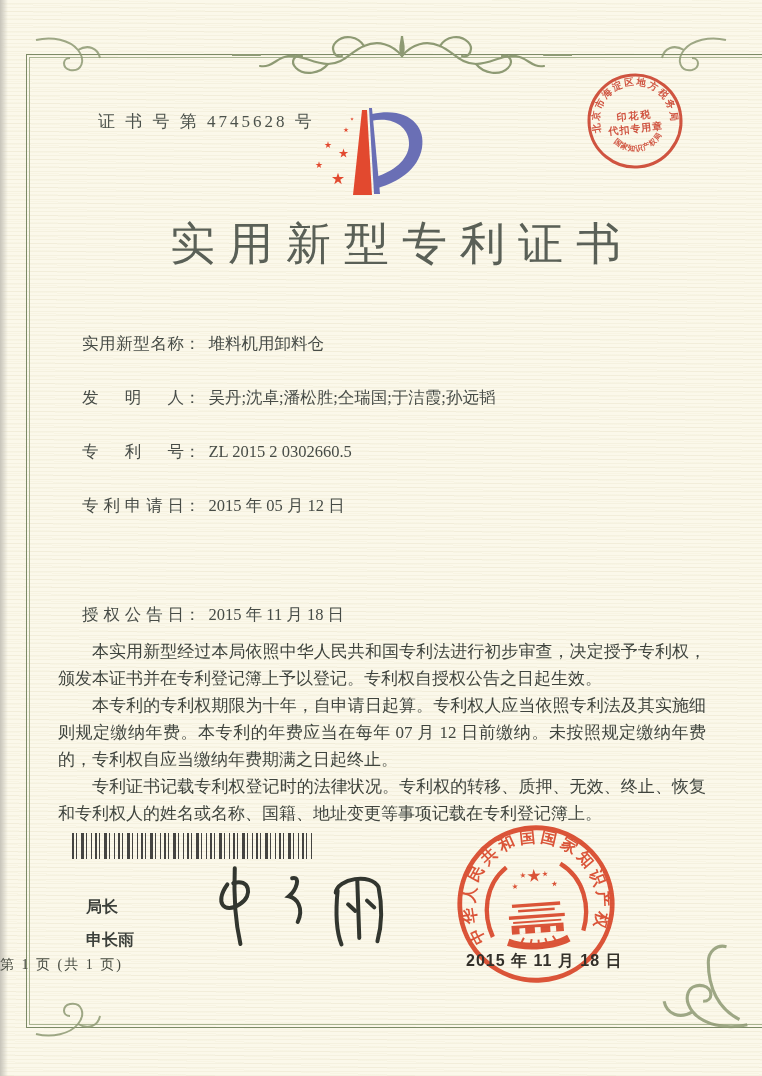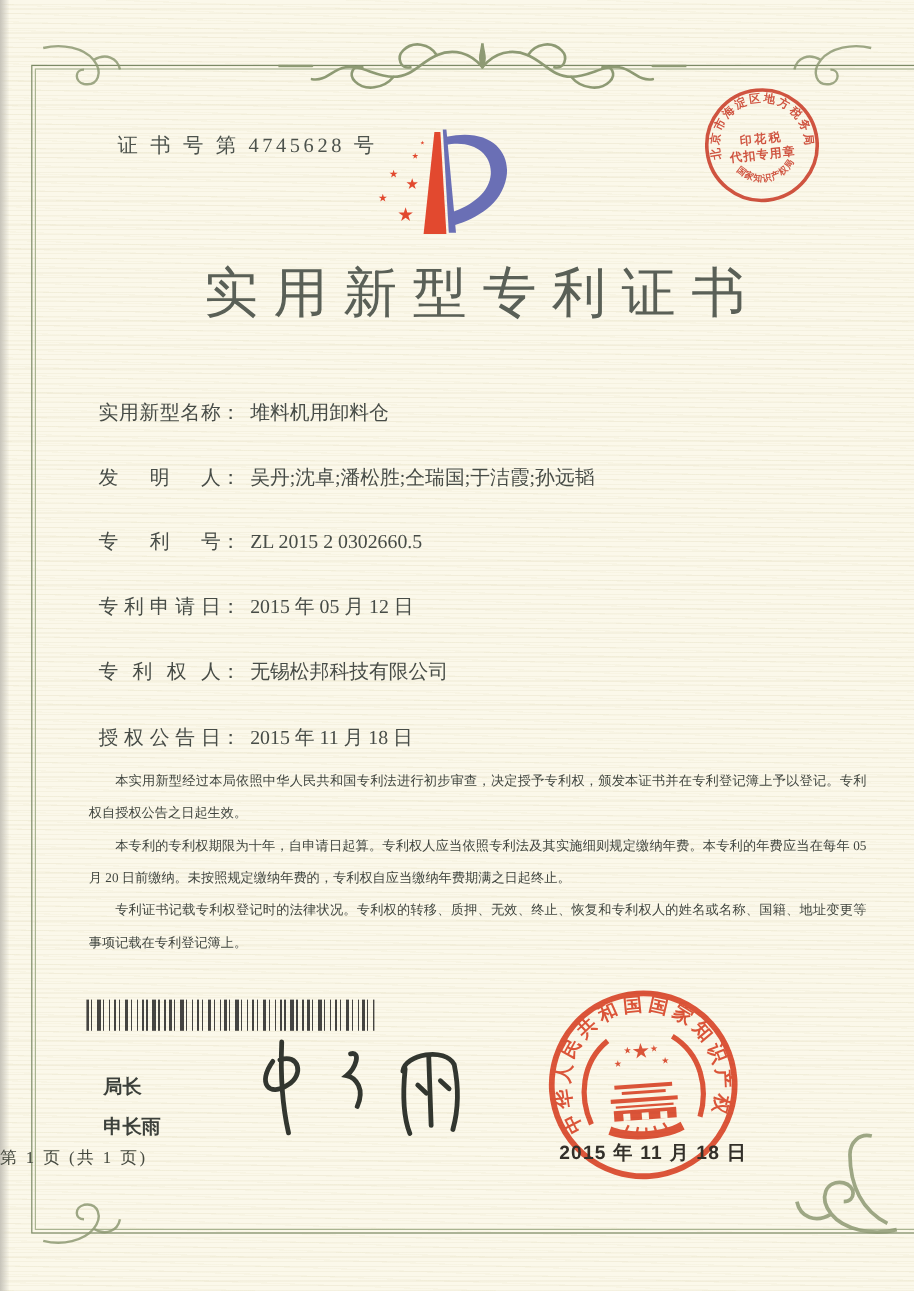--- a/index.html
+++ b/index.html
@@ -26,21 +26,21 @@
     letter-spacing:3px;color:#4c524c;}
   .logo{position:absolute;left:312px;top:98px;}
   .tax-stamp{position:absolute;left:585px;top:71px;width:100px;height:100px;
     mix-blend-mode:multiply;opacity:.88;transform:rotate(-6deg);}
   .title{position:absolute;left:0;right:0;top:214px;text-align:center;
     font-size:45px;font-weight:400;letter-spacing:13px;color:#5a6057;}
   .field{position:absolute;left:82px;font-size:16.5px;color:#474c47;white-space:nowrap;}
   .f-label{display:inline-block;width:102px;text-align:justify;text-align-last:justify;}
   .f-colon{display:inline-block;margin-right:8px;}
   .body-text{position:absolute;left:58px;width:648px;top:638px;
-    font-size:11px;line-height:27px;text-align:justify;color:#3f443e;margin-left:16px;}
+    font-size:17px;line-height:27px;text-align:justify;color:#3f443e;}
   .body-text p{margin:0;text-indent:2em;}
   .barcode{position:absolute;left:72px;top:833px;width:240px;height:26px;opacity:.82;
     background:
      repeating-linear-gradient(90deg,
        #1d1d1d 0 2px, transparent 2px 4px,
        #1d1d1d 4px 5px, transparent 5px 9px,
        #1d1d1d 9px 12px, transparent 12px 14px,
        #1d1d1d 14px 15px, transparent 15px 19px,
        #1d1d1d 19px 20px, transparent 20px 23px);}
   .signer{position:absolute;left:86px;top:890px;
@@ -137,30 +137,27 @@
   </div>
   <div class="field" style="top:333px">
     <span class="f-label">实用新型名称</span><span class="f-colon">：</span><span>堆料机用卸料仓</span>
   </div>
   <div class="field" style="top:441px">
     <span class="f-label">专利号</span><span class="f-colon">：</span><span>ZL 2015 2 0302660.5</span>
   </div>
   <div class="field" style="top:495px">
     <span class="f-label">专利申请日</span><span class="f-colon">：</span><span>2015 年 05 月 12 日</span>
   </div>
-  <div class="field" style="top:549px">
-    <span class="f-label">专利权人</span><span class="f-colon">：</span><span>无锡松邦科技有限公司</span>
-  </div>
   <div class="field" style="top:604px">
     <span class="f-label">授权公告日</span><span class="f-colon">：</span><span>2015 年 11 月 18 日</span>
   </div>
 
   <div class="body-text">
     <p>本实用新型经过本局依照中华人民共和国专利法进行初步审查，决定授予专利权，颁发本证书并在专利登记簿上予以登记。专利权自授权公告之日起生效。</p>
-    <p>本专利的专利权期限为十年，自申请日起算。专利权人应当依照专利法及其实施细则规定缴纳年费。本专利的年费应当在每年 05 月 20 日前缴纳。未按照规定缴纳年费的，专利权自应当缴纳年费期满之日起终止。</p>
+    <p>本专利的专利权期限为十年，自申请日起算。专利权人应当依照专利法及其实施细则规定缴纳年费。本专利的年费应当在每年 07 月 12 日前缴纳。未按照规定缴纳年费的，专利权自应当缴纳年费期满之日起终止。</p>
     <p>专利证书记载专利权登记时的法律状况。专利权的转移、质押、无效、终止、恢复和专利权人的姓名或名称、国籍、地址变更等事项记载在专利登记簿上。</p>
   </div>
 
   <div class="barcode"></div>
 
   <div class="signer">
     <div>局长</div>
     <div>申长雨</div>
   </div>
 

